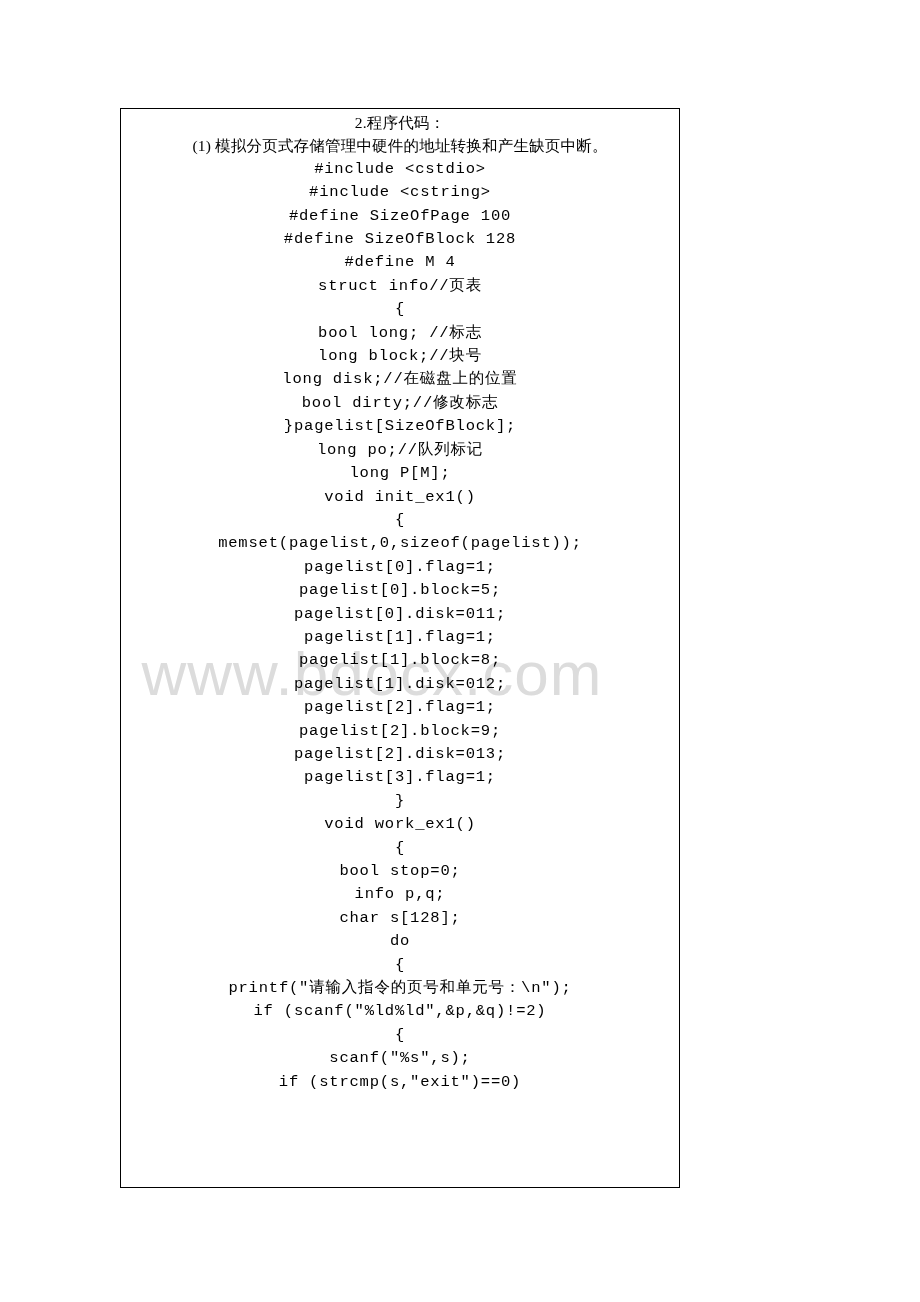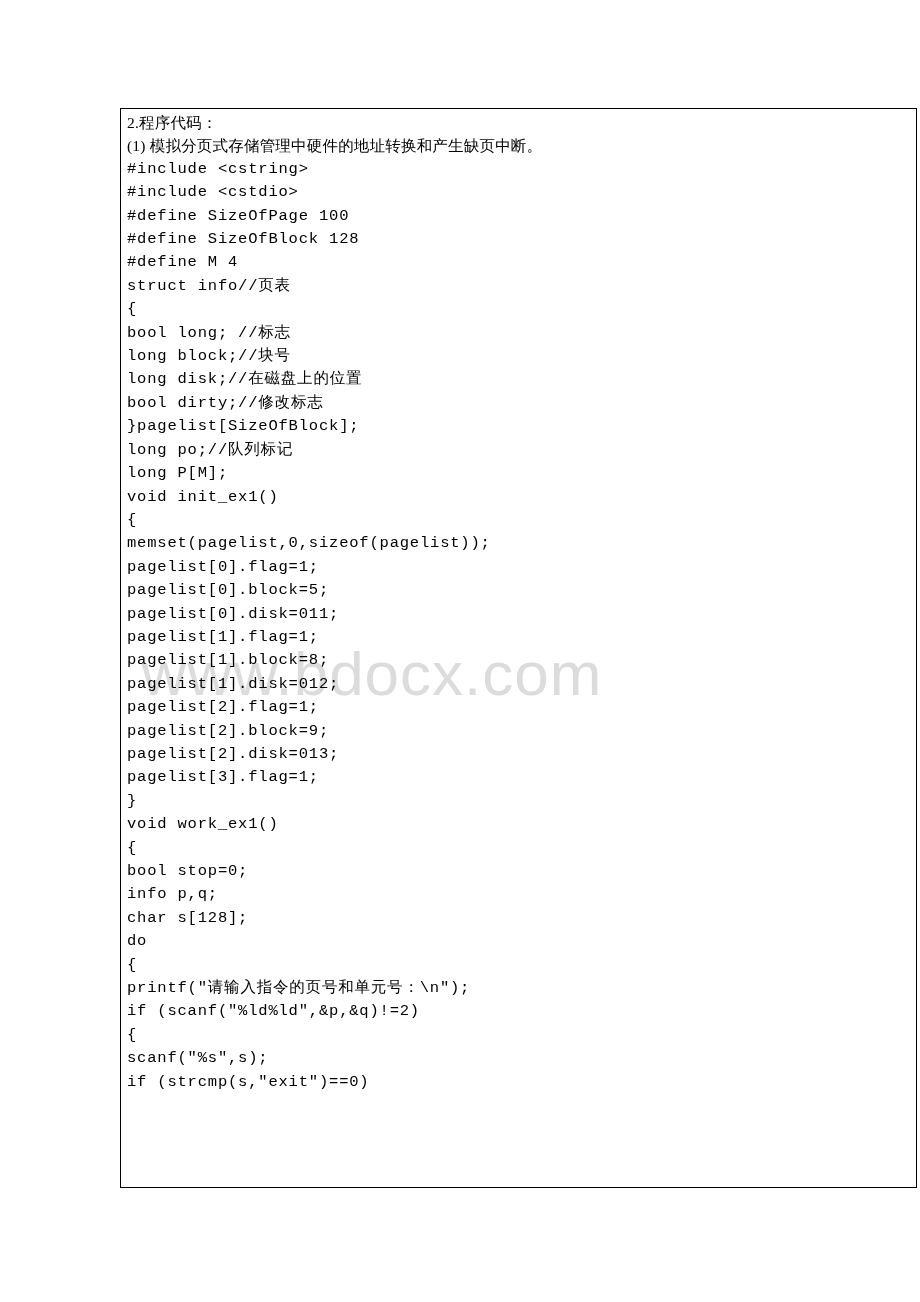--- a/index.html
+++ b/index.html
@@ -13,22 +13,23 @@
     width: 920px;
     height: 1302px;
     position: relative;
     box-sizing: border-box;
     padding: 108px 120px 0 120px;
   }
   .code-box {
     border: 1px solid #000;
     padding: 2px 6px 6px 6px;
     box-sizing: border-box;
-    width: 797px;
+    width: 560px;
     min-height: 1080px;
+    text-align: center;
   }
   .line {
     font-size: 15.5px;
     line-height: 23.4px;
     white-space: pre;
     color: #000;
     letter-spacing: 0.2px;
   }
   .mono {
     font-family: "NSimSun", "SimSun", "Courier New", monospace;
@@ -56,22 +57,22 @@
 </style>
 </head>
 <body>
 
 <div class="page">
   <div class="watermark">www.bdocx.com</div>
   <div class="content">
     <div class="code-box" id="code-box">
         <div class="line ">2.程序代码：</div>
         <div class="line ">(1) 模拟分页式存储管理中硬件的地址转换和产生缺页中断。</div>
+        <div class="line mono">#include &lt;cstdio&gt;</div>
         <div class="line mono">#include &lt;cstring&gt;</div>
-        <div class="line mono">#include &lt;cstdio&gt;</div>
         <div class="line mono">#define SizeOfPage 100</div>
         <div class="line mono">#define SizeOfBlock 128</div>
         <div class="line mono">#define M 4</div>
         <div class="line mono">struct info//页表</div>
         <div class="line mono">{</div>
         <div class="line mono">bool long; //标志</div>
         <div class="line mono">long block;//块号</div>
         <div class="line mono">long disk;//在磁盘上的位置</div>
         <div class="line mono">bool dirty;//修改标志</div>
         <div class="line mono">}pagelist[SizeOfBlock];</div>

